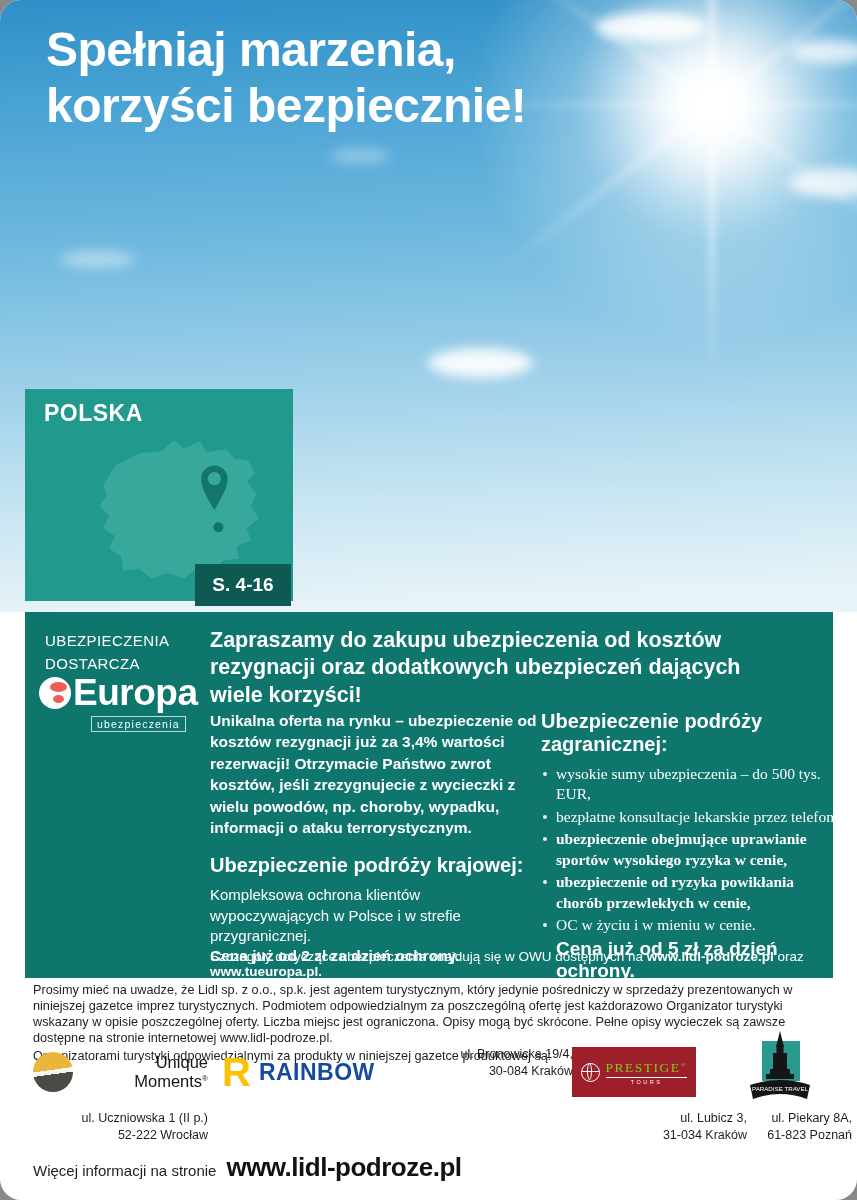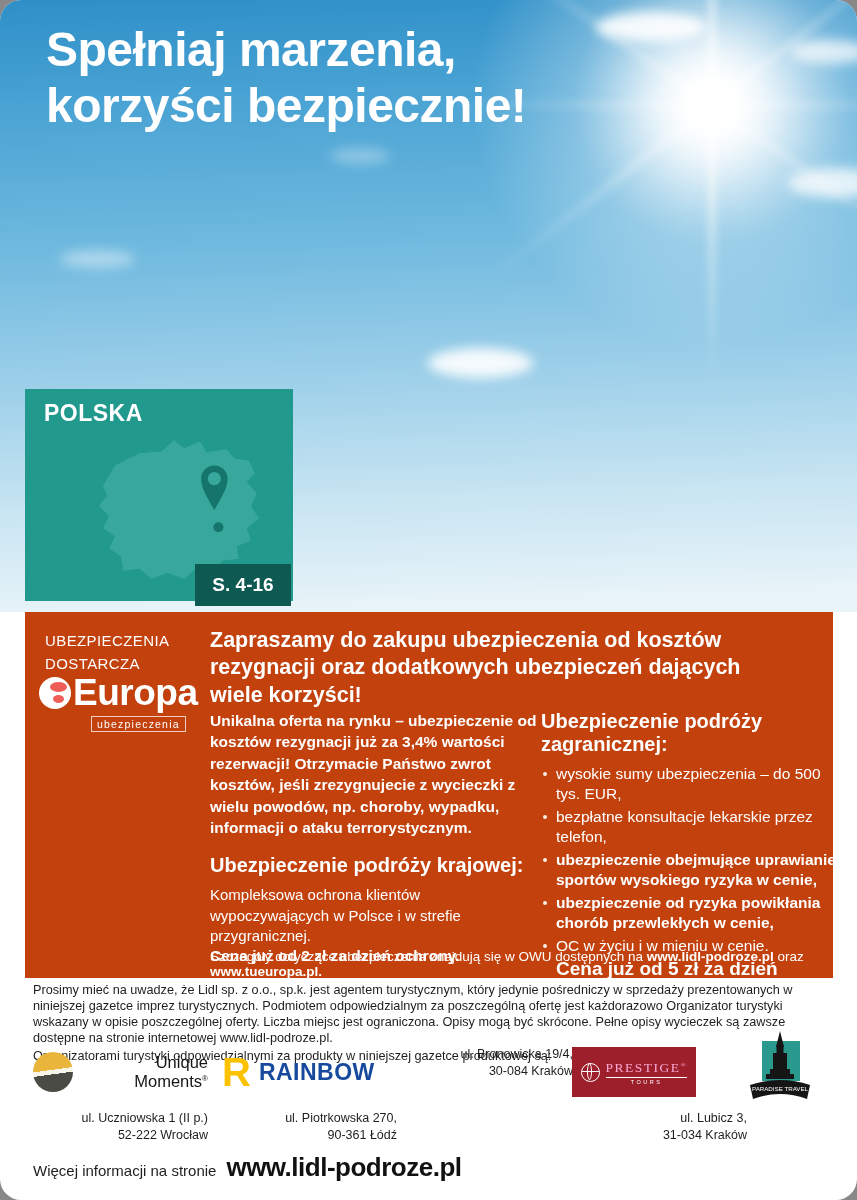--- a/index.html
+++ b/index.html
@@ -25,40 +25,40 @@
        font-size:48px;line-height:1.17;letter-spacing:-.5px;}
 
   
   .polska-card{position:absolute;left:25px;top:389px;width:268px;height:212px;background:#21998c;}
   .polska-title{position:absolute;left:19px;top:11px;color:#fff;font-size:23px;font-weight:bold;letter-spacing:.5px;}
   .polska-map{position:absolute;left:58px;top:38px;width:206px;height:162px;}
   .polska-tab{position:absolute;right:2px;bottom:-5px;width:96px;height:42px;background:#0e5a53;
        display:flex;align-items:center;justify-content:center;color:#fff;font-size:19px;font-weight:bold;}
 
   
-  .insurance{position:absolute;left:25px;top:612px;width:808px;height:366px;background:#c2410c;color:#fff;}
+  .insurance{position:absolute;left:25px;top:612px;width:808px;height:366px;background:#0f766e;color:#fff;}
   .provider{position:absolute;left:20px;top:17px;font-size:15px;line-height:1.55;letter-spacing:.4px;}
   .europa{position:absolute;left:14px;top:60px;width:160px;}
   .europa-row{display:flex;align-items:center;}
   .europa-icon{width:32px;height:32px;border-radius:50%;background:#fff;position:relative;flex:0 0 auto;}
   .europa-icon:before{content:"";position:absolute;left:11px;top:5px;width:17px;height:10px;background:#ef5e56;border-radius:50%;}
   .europa-icon:after{content:"";position:absolute;left:14px;top:18px;width:11px;height:8px;background:#ef5e56;border-radius:50%;}
   .europa-name{font-size:37px;font-weight:600;letter-spacing:-.5px;margin-left:2px;}
   .europa-dot{width:7px;height:7px;border-radius:50%;background:#fff;margin:-20px 0 0 3px;}
   .europa-sub{font-size:10.5px;letter-spacing:1.2px;border:1px solid rgba(255,255,255,.75);
        padding:1px 5px;display:inline-block;margin:2px 0 0 52px;}
   .ins-heading{position:absolute;left:185px;top:15px;width:560px;font-size:21.5px;font-weight:bold;line-height:1.27;}
   .col-left{position:absolute;left:185px;top:98px;width:330px;}
   .col-right{position:absolute;left:516px;top:98px;width:300px;}
   .ins-intro{font-size:15.5px;font-weight:bold;line-height:1.38;}
   .ins-subhead{font-size:20px;font-weight:bold;line-height:1.15;margin:16px 0 8px 0;}
   .col-right .ins-subhead{margin-top:0;}
   .ins-body{font-size:15px;line-height:1.35;}
   .ins-price{font-size:15.5px;font-weight:bold;line-height:1.35;}
-  .bullets{list-style:none;margin:6px 0 0 0;padding:0;font-size:15.5px;line-height:1.32;}
+  .bullets{list-style:none;margin:6px 0 0 0;padding:0;font-size:15.5px;line-height:1.32;font-family:Liberation Serif, serif;}
   .bullets li{position:relative;padding-left:15px;margin-bottom:2px;}
   .bullets li:before{content:"";position:absolute;left:2px;top:8px;width:4px;height:4px;border-radius:50%;
        background:rgba(255,255,255,.9);}
   .bullets li.b{font-weight:bold;}
   .price-in-list{padding-left:15px;font-size:19px;font-weight:bold;}
   .footnote{position:absolute;left:185px;top:337px;width:620px;font-size:13.5px;}
   .footnote b{font-weight:bold;}
 
   
   .legal{position:absolute;left:33px;top:982px;width:800px;font-size:12.7px;line-height:1.26;color:#1e1e1c;}
@@ -83,21 +83,21 @@
   .vt-name{font-size:24px;letter-spacing:.5px;line-height:1;}
   .vt-1{color:#5e7b8a;}
   .vt-2{color:#3aa5cd;}
   .vt-tag{font-size:7.5px;letter-spacing:1px;color:#3aa5cd;margin-top:2px;}
 
   .pr-box{width:124px;height:50px;background:#9e1f2c;display:flex;align-items:center;justify-content:center;gap:6px;}
   .pr-globe{width:17px;height:17px;border:1.4px solid #fff;border-radius:50%;position:relative;flex:0 0 auto;}
   .pr-globe:before{content:"";position:absolute;left:5px;top:-1px;width:5px;height:17px;border:1.2px solid #fff;border-radius:50%;box-sizing:border-box;}
   .pr-globe:after{content:"";position:absolute;left:0;top:7px;width:17px;height:1.2px;background:#fff;}
   .pr-stack{display:flex;flex-direction:column;align-items:center;}
-  .pr-name{font-family:"Liberation Serif",serif;font-size:13.5px;letter-spacing:1.5px;color:#f9a8d4;
+  .pr-name{font-family:"Liberation Serif",serif;font-size:13.5px;letter-spacing:1.5px;color:#84cc16;
        border-bottom:1px solid #fff;padding-bottom:1px;}
   .pr-name sup{font-size:7px;}
   .pr-sub{font-size:5.5px;letter-spacing:2.5px;color:#fff;margin-top:1px;}
 
   .tower-svg{margin:-8px 0 0 18px;}
 
   .more-info{position:absolute;left:33px;top:1152px;display:flex;align-items:baseline;gap:10px;color:#1e1e1c;}
   .mi-prefix{font-size:15px;}
   .mi-url{font-size:26px;font-weight:bold;letter-spacing:-.5px;color:#111;}
 </style>
@@ -190,24 +190,20 @@
       <div>ul. Uczniowska 1 (II p.)</div>
       <div>52-222 Wrocław</div>
     </div>
   </div>
 
   <div class="partner p2">
     <div class="logo-area">
       <span class="rb-r">R</span>
       <span class="rb-text">RAINBOW</span>
     </div>
-    <div class="addr">
-      <div>ul. Piotrkowska 270,</div>
-      <div>90-361 Łódź</div>
-    </div>
   </div>
 
   <div class="partner p3">
     <div class="addr">
       <div>ul. Bronowicka 19/4,</div>
       <div>30-084 Kraków</div>
     </div>
   </div>
 
   <div class="partner p4">
@@ -232,20 +228,24 @@
         <rect x="22" y="10" width="38" height="40" fill="#2a9a8e"></rect>
         <polygon points="40,0 44,16 36,16" fill="#151515"></polygon>
         <rect x="36.5" y="14" width="7" height="8" fill="#151515"></rect>
         <rect x="33" y="22" width="14" height="16" fill="#151515"></rect>
         <rect x="30" y="38" width="20" height="5" fill="#151515"></rect>
         <rect x="26" y="43" width="28" height="5" fill="#151515"></rect>
         <path d="M10,54 Q40,44 70,54 L67,68 Q40,58 13,68 Z" fill="#151515"></path>
         <text x="40" y="60" font-size="6.2" fill="#ffffff" text-anchor="middle" font-family="Liberation Sans, sans-serif">PARADISE TRAVEL</text>
       </svg>
     </div>
+    <div class="addr">
+      <div>ul. Piekary 8A,</div>
+      <div>61-823 Poznań</div>
+    </div>
   </div>
 
   <div class="more-info">
     <span class="mi-prefix">Więcej informacji na stronie</span>
     <span class="mi-url">www.lidl-podroze.pl</span>
   </div>
 
 </div>
 
 </body></html>

